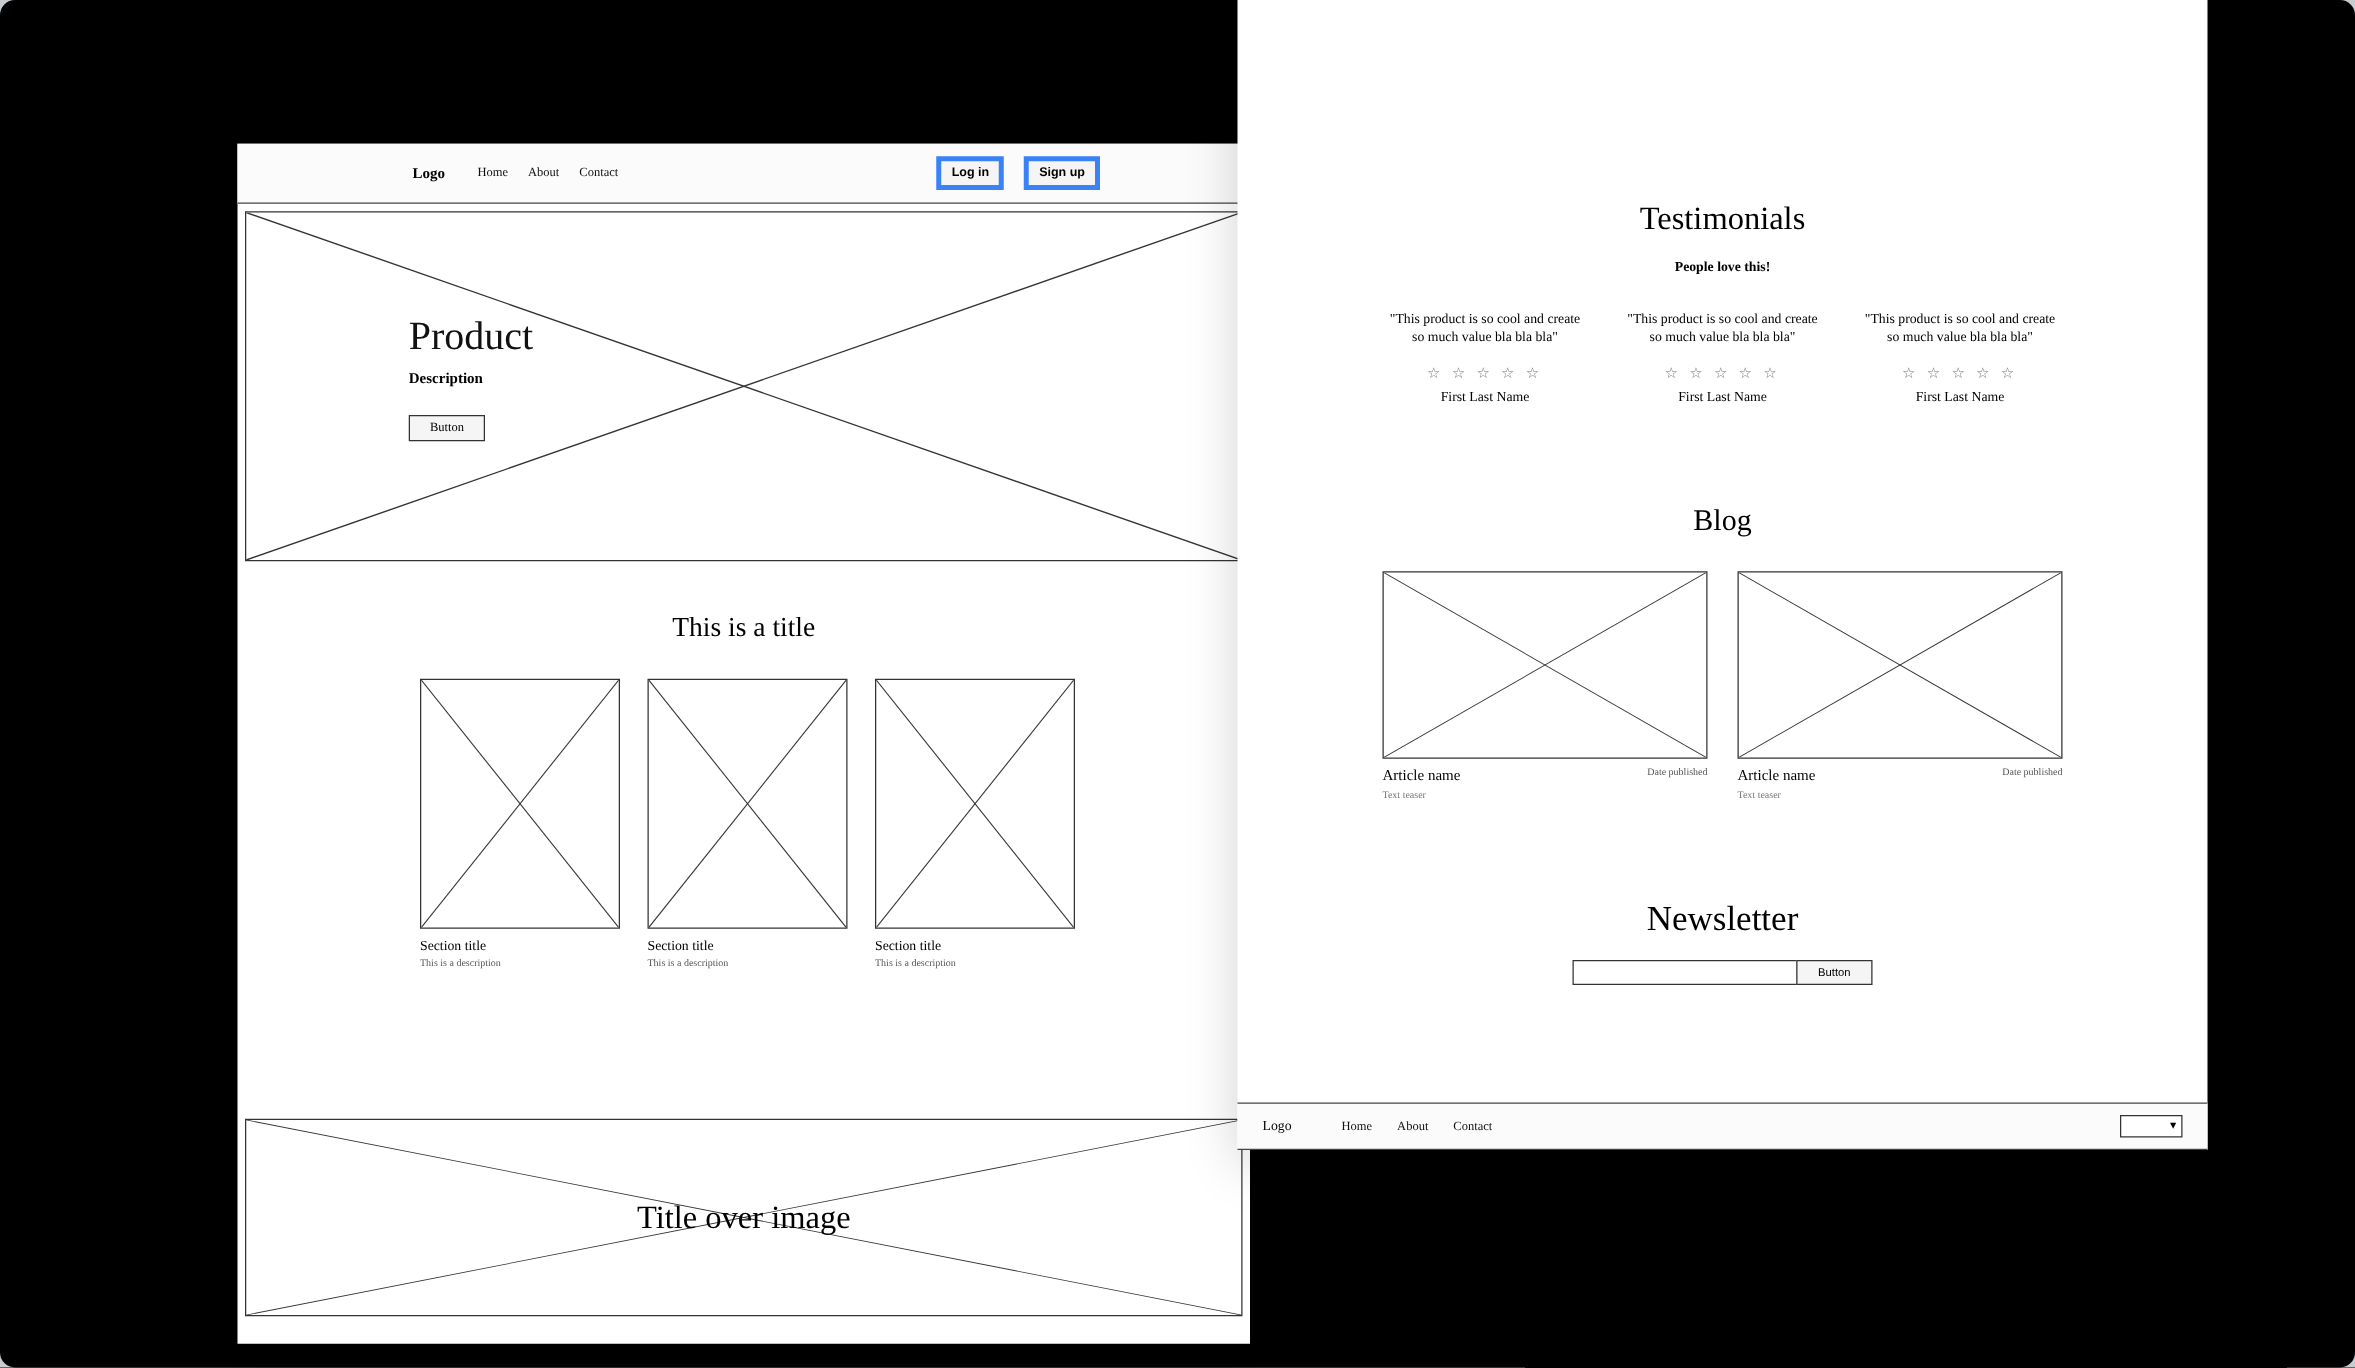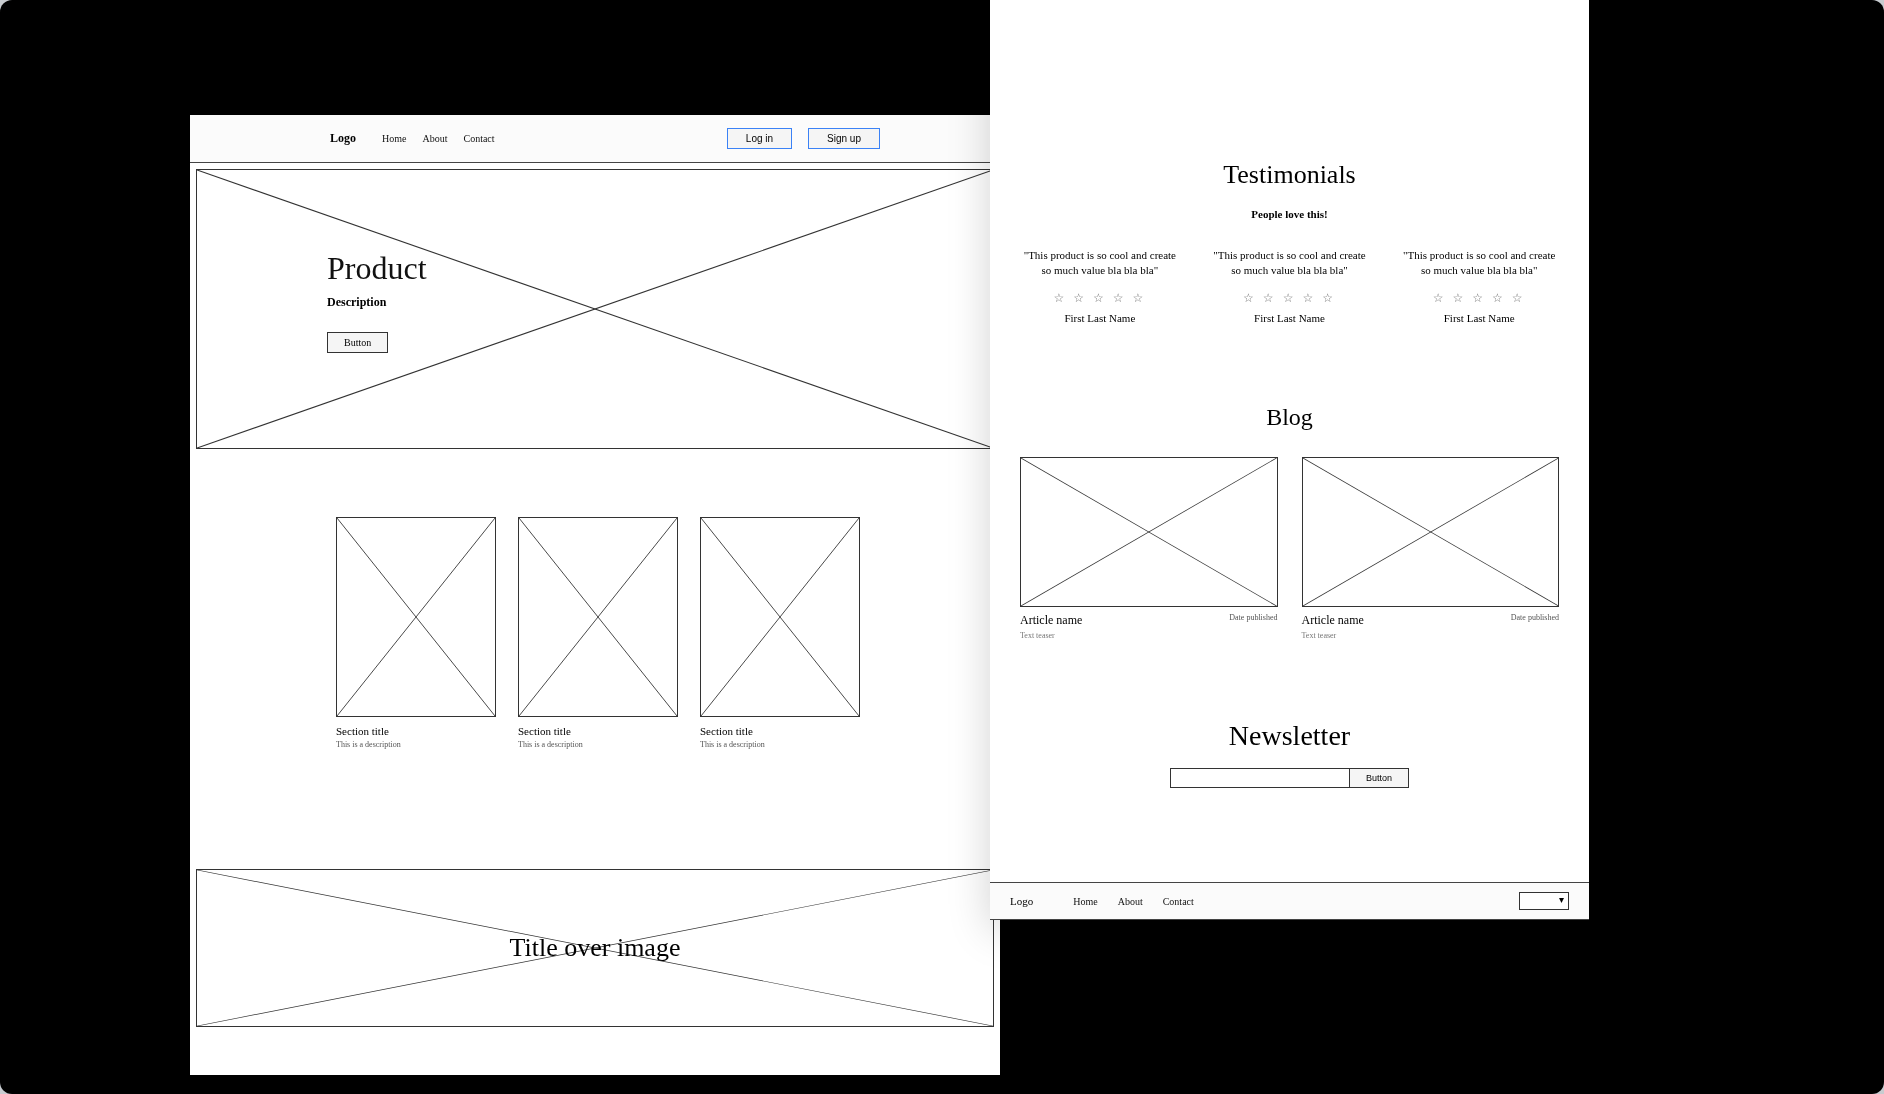--- a/index.html
+++ b/index.html
@@ -33,24 +33,25 @@
       display: flex;
       align-items: center;
       padding: 0 120px 0 140px;
       gap: 16px;
       background: #fbfbfb;
     }
     .nav .logo { font-weight: bold; font-size: 12px; margin-right: 10px; }
     .nav .link { font-size: 10px; color: #111; }
     .nav .spacer { flex: 1; }
     .nav .btn {
-      border: 1px solid #3b82f6;
+      border: 4px solid #3b82f6;
       background: #f5f5f5;
-      padding: 4px 18px;
+      padding: 4px 8px;
       font-size: 10px;
+      font-weight: bold;
     }
     .hero {
       position: relative;
       height: 280px;
       margin: 6px 6px 0 6px;
     }
     .ph { position: relative; border: 1px solid #333; background: #fff; }
     .ph svg { position: absolute; inset: 0; width: 100%; height: 100%; }
     .hero-body {
       position: absolute;
@@ -91,21 +92,21 @@
       align-items: center;
       justify-content: center;
       font-family: 'Comic Sans MS', cursive;
       font-size: 26px;
     }
 
     
     .artboard-right {
       position: absolute;
       left: 990px; top: 0px;
-      width: 599px; height: 920px;
+      width: 776px; height: 920px;
       background: #fff;
       box-shadow: 0 10px 40px rgba(0,0,0,.18);
     }
     .testimonials {
       text-align: center;
       padding: 160px 30px 30px;
     }
     .t-title { font-family: 'Comic Sans MS', cursive; font-size: 26px;}
     .t-sub { font-size: 11px; margin-top: 18px; font-weight: bold;}
     .t-row { display: flex; gap: 30px; justify-content: center; margin-top: 28px;}
@@ -198,20 +199,21 @@
           <line x1="100" y1="0" x2="0" y2="100" stroke="#333" stroke-width="0.3"></line>
         </svg>
       <div class="hero-body">
         <div class="hero-title">Product</div>
         <div class="hero-desc">Description</div>
         <div class="hero-btn">Button</div>
       </div>
     </div>
 
     <div class="section">
+      <div class="section-title">This is a title</div>
       <div class="cards">
         <div class="card">
           <div class="ph">
               <svg viewBox="0 0 100 100" preserveAspectRatio="none">
                 <line x1="0" y1="0" x2="100" y2="100" stroke="#333" stroke-width="0.5"></line>
                 <line x1="100" y1="0" x2="0" y2="100" stroke="#333" stroke-width="0.5"></line>
               </svg>
             </div>
           <div class="ct">Section title</div>
           <div class="cd">This is a description</div>

